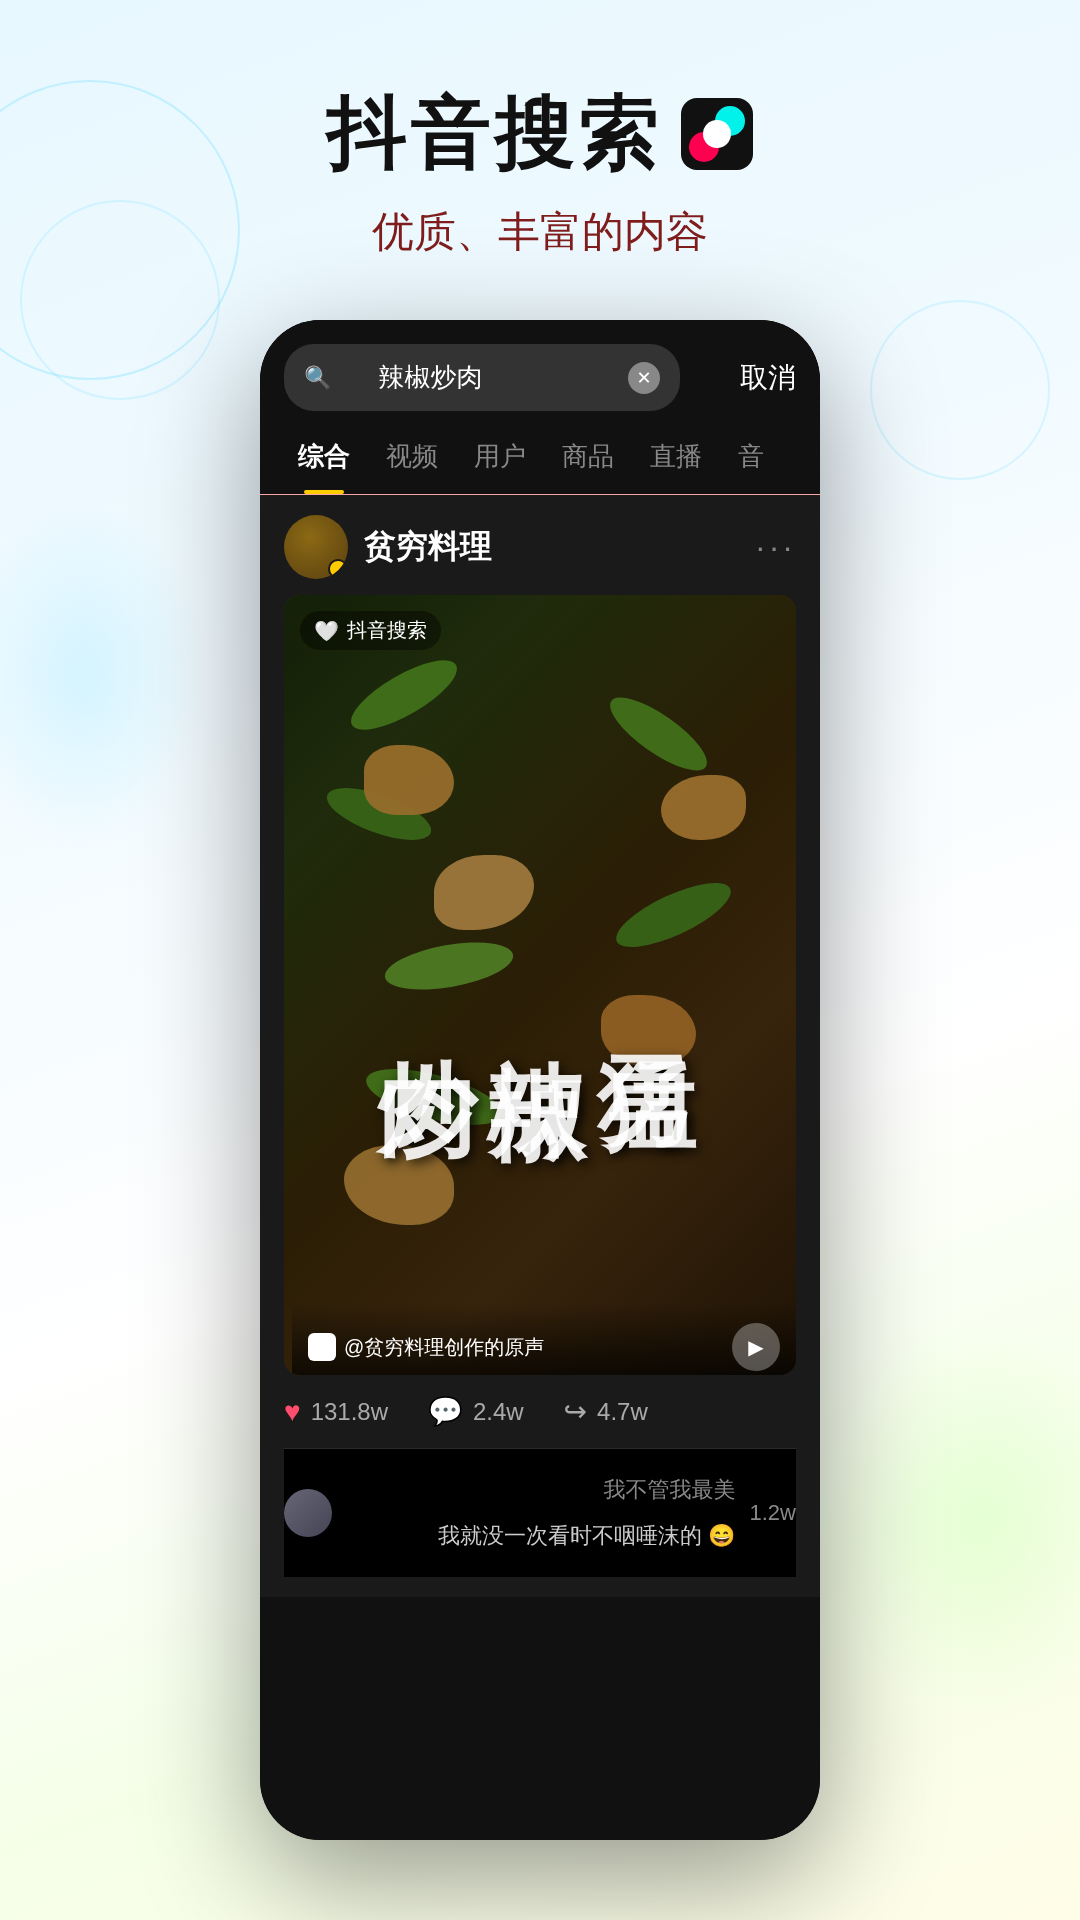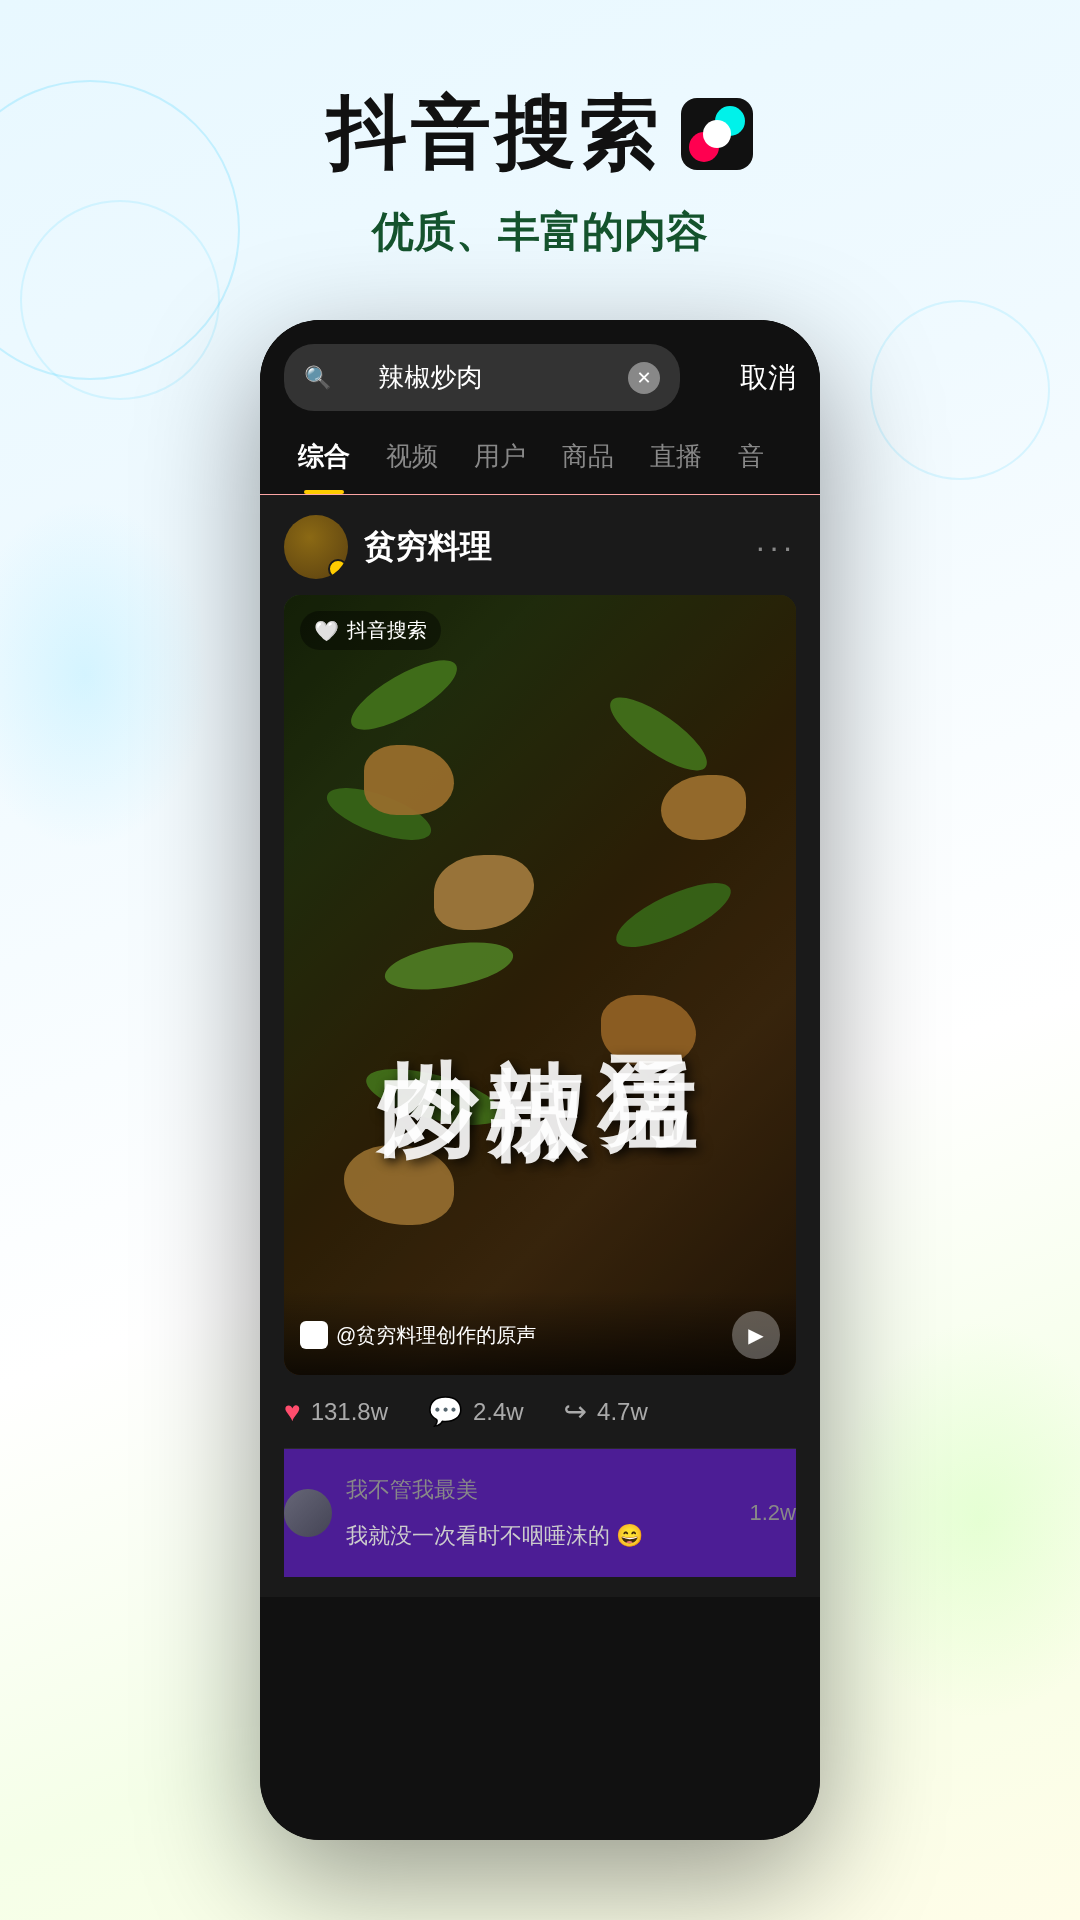--- a/index.html
+++ b/index.html
@@ -85,23 +85,23 @@
     }
     .tiktok-logo-inner {
       width: 28px;
       height: 28px;
       background: white;
       border-radius: 50%;
       z-index: 1;
     }
     .subtitle {
       font-size: 42px;
-      color: #14532d;
+      color: #7f1d1d;
       margin-top: 16px;
-      font-weight: 700;
+      font-weight: 400;
     }
 
     
     .phone-container {
       position: absolute;
       top: 320px;
       left: 50%;
       transform: translateX(-50%);
       width: 560px;
       height: 1520px;
@@ -310,23 +310,23 @@
       line-height: 1.1;
       text-align: center;
       writing-mode: vertical-rl;
       letter-spacing: 8px;
     }
 
     
     .video-bottom {
       position: absolute;
       bottom: 0;
-      left: 0; right: 0;
+      left: 8px; right: 0;
       background: linear-gradient(transparent, rgba(0,0,0,0.7));
-      padding: 20px 16px 16px;
+      padding: 20px 16px 4px;
       display: flex;
       align-items: center;
       justify-content: space-between;
     }
     .video-source {
       display: flex;
       align-items: center;
       gap: 8px;
       color: #fff;
       font-size: 20px;
@@ -365,23 +365,24 @@
     }
     .stat-icon {
       font-size: 28px;
     }
     .stat-icon.heart { color: #ff4d6d; }
     .stat-icon.comment { color: #aaa; }
     .stat-icon.share { color: #aaa; }
 
     
     .comment-preview {
-      background: #4c1d95;
+      background: #000000;
       padding: 16px 0;
       border-top: 1px solid #2a2a2a;
+      text-align: right;
     }
     .comment-item {
       display: flex;
       align-items: center;
       gap: 14px;
       padding: 10px 0;
     }
     .comment-avatar {
       width: 48px;
       height: 48px;

